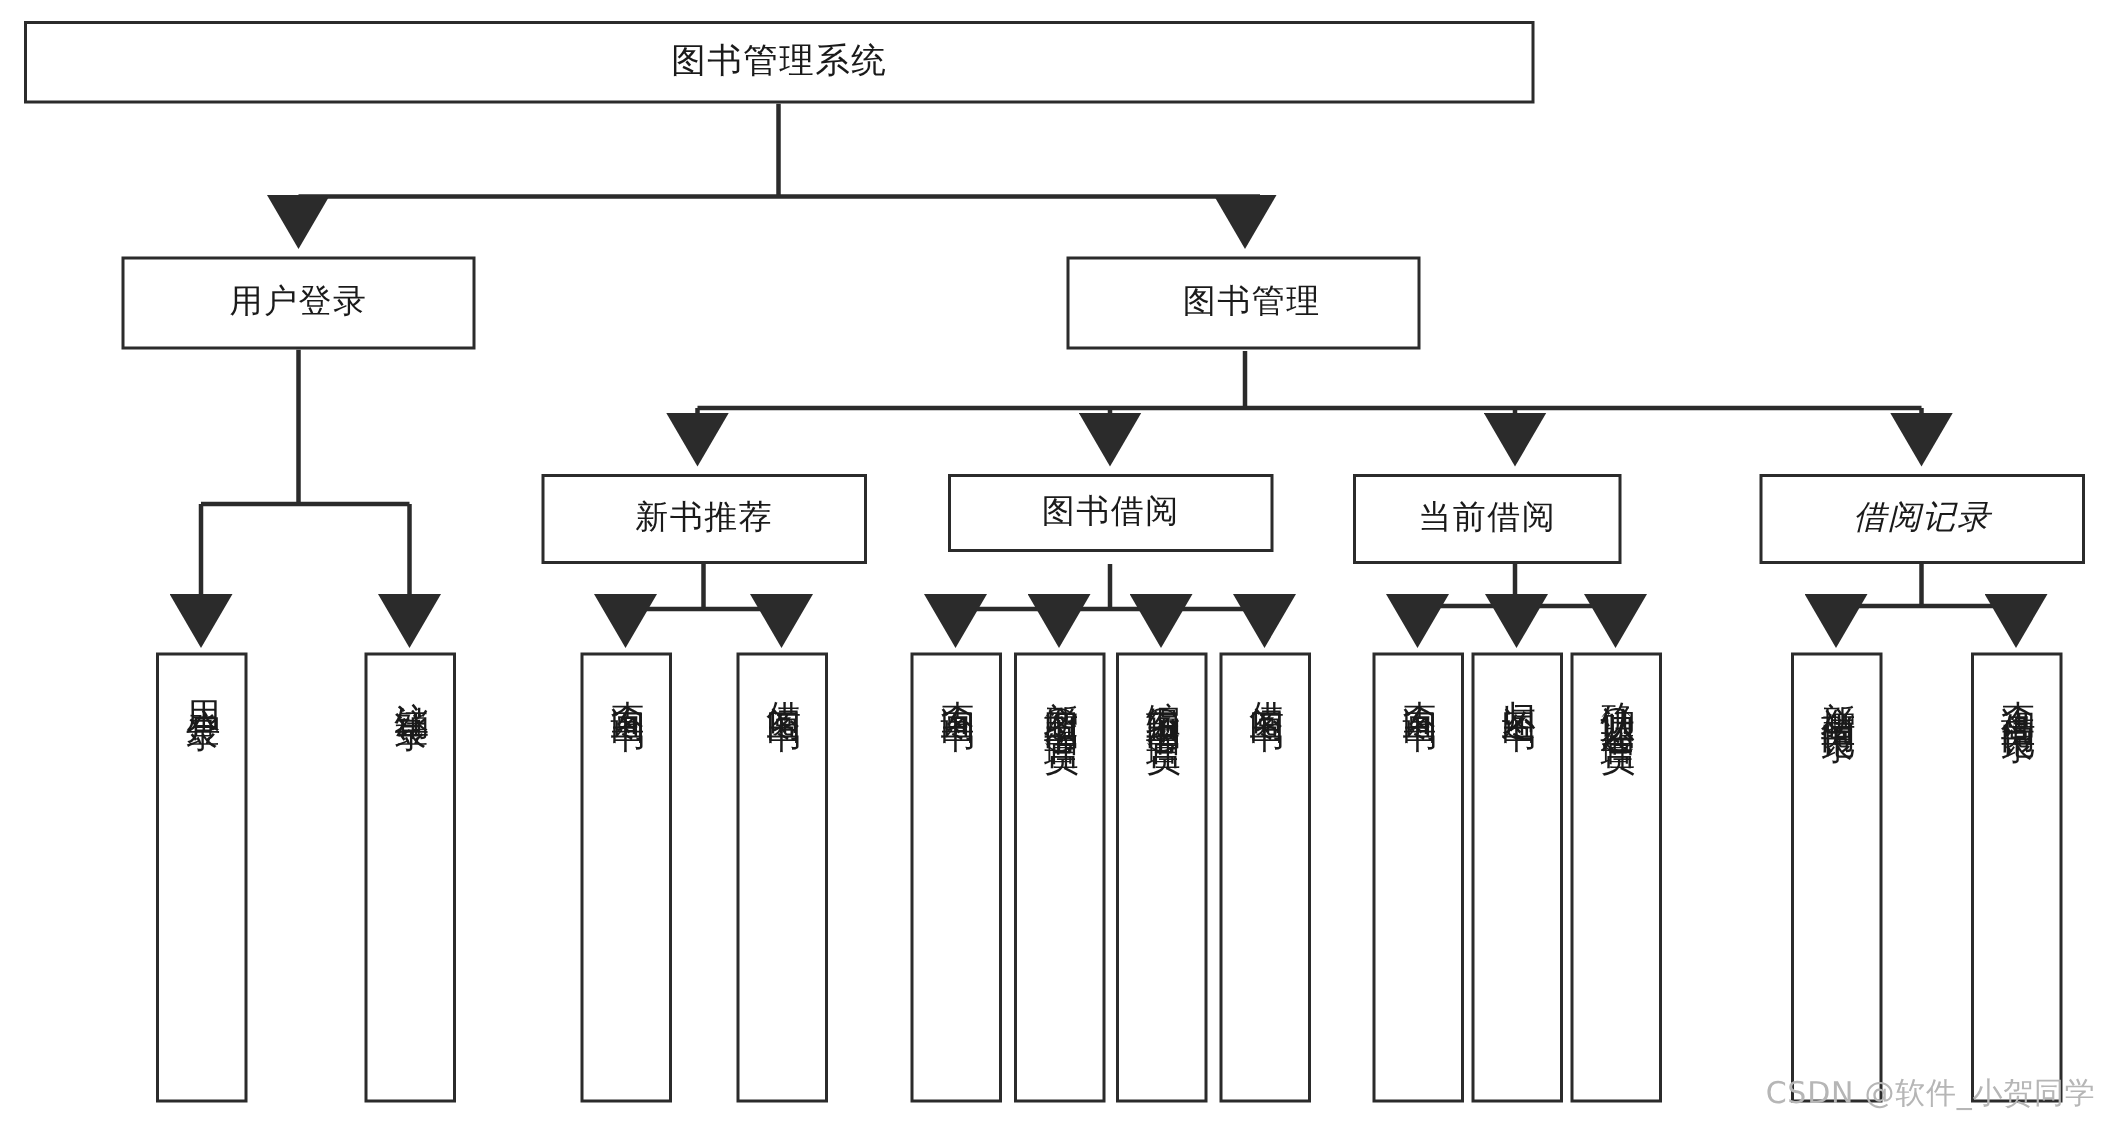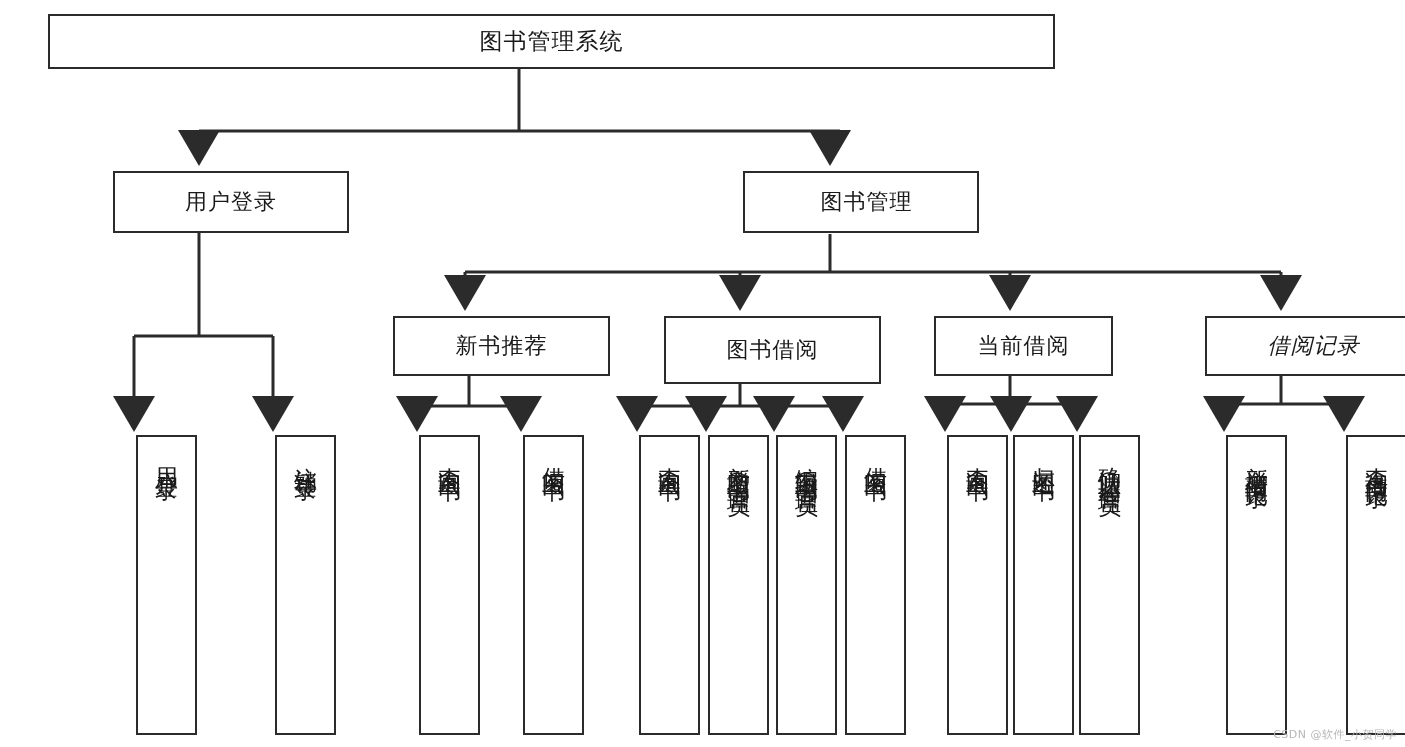--- a/index.html
+++ b/index.html
@@ -29,21 +29,20 @@
   .node {
     position: absolute;
     box-sizing: border-box;
     border: 2px solid #2b2b2b;
     background: #ffffff;
     display: flex;
     align-items: center;
     justify-content: center;
     color: #1a1a1a;
     line-height: 1.12;
-    margin-left: 32px;
   }
   .node .node-label {
     display: block;
     text-align: center;
   }
   
   .node.h .node-label {
     font-size: 22px;
     letter-spacing: 1px;
     white-space: nowrap;
@@ -62,21 +61,21 @@
     text-orientation: upright;
     font-size: 23px;
     letter-spacing: 4px;
     line-height: 1;
     white-space: nowrap;
   }
   #watermark {
     position: absolute;
     right: 8px;
     bottom: 5px;
-    font-size: 11px;
+    font-size: 20px;
     color: #b6b6b6;
     letter-spacing: 0.5px;
     white-space: nowrap;
     user-select: none;
   }
 </style>
 </head>
 <body>
 
 <div id="diagram-canvas">
@@ -138,21 +137,21 @@
   <div class="node h" style="left:81px; top:171px; width:236px; height:62px;">
     <span class="node-label">用户登录</span>
   </div>
   <div class="node h" style="left:711px; top:171px; width:236px; height:62px;padding-left:11px;">
     <span class="node-label">图书管理</span>
   </div>
 
   <div class="node h" style="left:361px; top:316px; width:217px; height:60px;">
     <span class="node-label">新书推荐</span>
   </div>
-  <div class="node h" style="left:632px; top:316px; width:217px; height:68px;">
+  <div class="node h" style="left:632px; top:316px; width:217px; height:52px;">
     <span class="node-label">图书借阅</span>
   </div>
   <div class="node h" style="left:902px; top:316px; width:179px; height:60px;">
     <span class="node-label">当前借阅</span>
   </div>
   <div class="node h" style="left:1173px; top:316px; width:217px; height:60px;font-style:italic;">
     <span class="node-label">借阅记录</span>
   </div>
 
   <div class="node v" style="left:104px; top:435px; width:61px; height:300px;">

